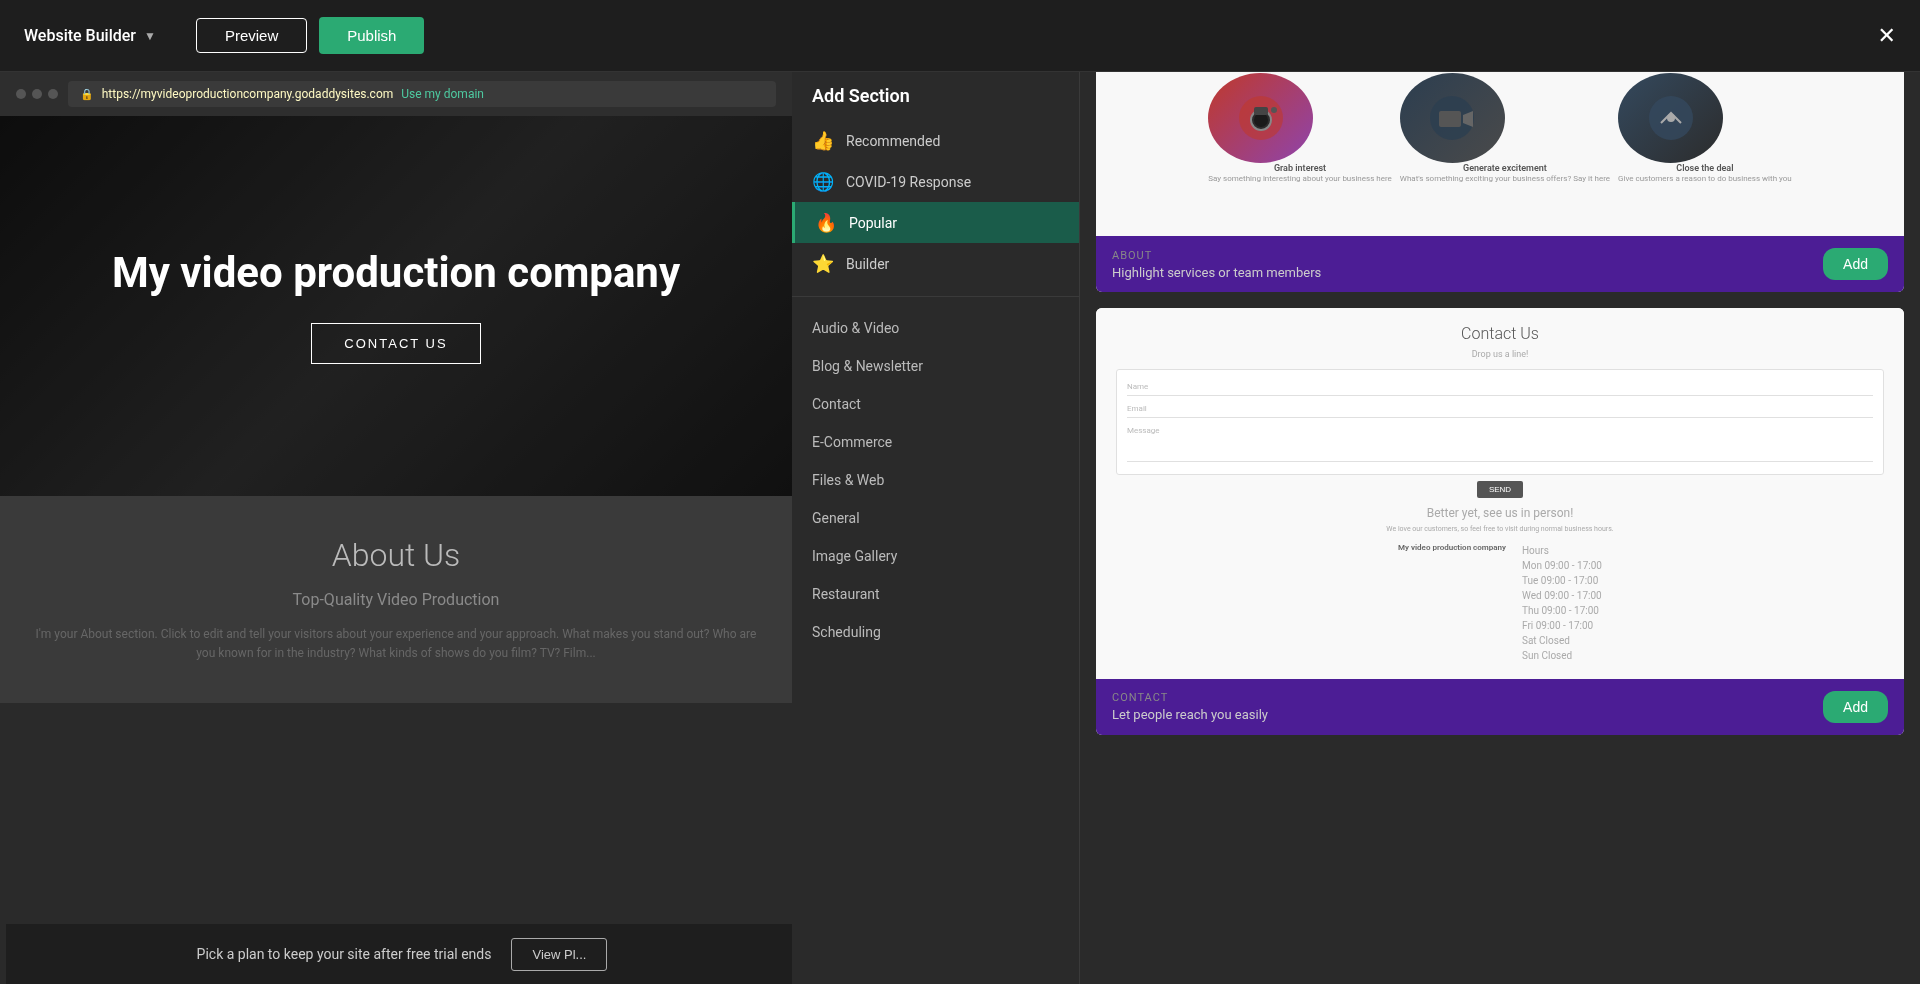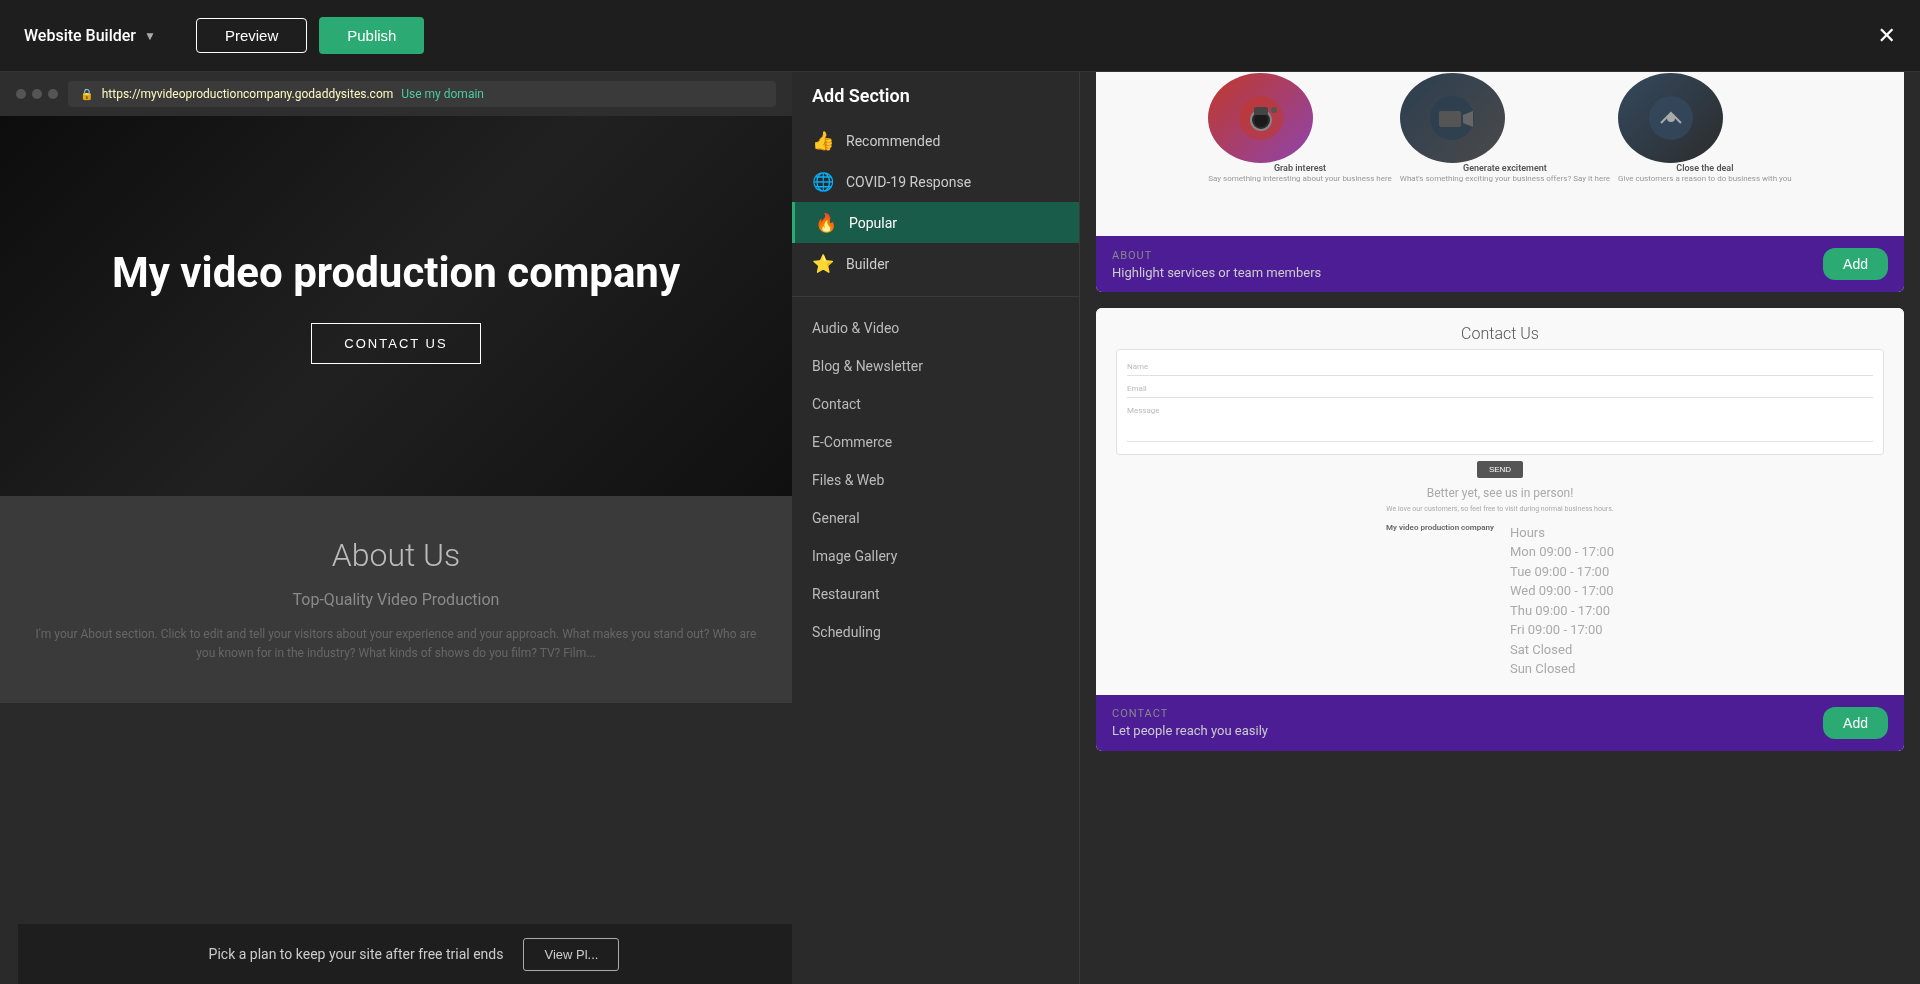--- a/index.html
+++ b/index.html
@@ -63,21 +63,21 @@
     }
 
     .about-section {
       background: #3a3a3a; padding: 40px 30px; text-align: center; color: #ccc;
     }
     .about-title { font-size: 32px; font-weight: 300; color: #bbb; margin-bottom: 16px; }
     .about-subtitle { font-size: 16px; color: #8a8a8a; margin-bottom: 16px; }
     .about-body { font-size: 12px; color: #666; line-height: 1.6; }
 
     .trial-bar {
-      position: absolute; bottom: 0; left: 18px; width: 792px; height: 60px;
+      position: absolute; bottom: 0; left: 6px; width: 792px; height: 60px;
       background: rgba(30,30,30,0.95); display: flex; align-items: center; justify-content: center; gap: 20px;
     }
     .trial-text { color: #ccc; font-size: 14px; }
     .view-plans-btn {
       background: transparent; border: 1.5px solid #aaa; color: #ccc;
       padding: 8px 20px; font-size: 13px; cursor: pointer; border-radius: 3px;
     }
 
     
     .side-panel {
@@ -322,34 +322,35 @@
         <div class="section-card-type">ABOUT</div>
         <div class="section-card-desc">Highlight services or team members</div>
       </div>
       <button class="add-section-btn">Add</button>
     </div>
   </div>
 
   <div class="section-card">
     <div class="section-card-preview contact-preview">
       <div class="contact-preview-title">Contact Us</div>
+      <div class="contact-preview-sub">Drop us a line!</div>
       <div class="contact-form-mock">
         <div class="form-field-mock">Name</div>
         <div class="form-field-mock">Email</div>
         <div class="form-field-mock textarea">Message</div>
       </div>
       <button class="contact-submit-mock">SEND</button>
       <div class="contact-separator">Better yet, see us in person!</div>
       <div class="contact-address-mock">We love our customers, so feel free to visit during normal business hours.</div>
       <div class="contact-footer-row">
         <div class="contact-footer-col">
           <div style="font-size:8px;font-weight:600;color:#666;">My video production company</div>
         </div>
         <div class="contact-footer-col">
-          <div style="font-size:13px;color:#aaa;line-height:1.5;">
+          <div style="font-size:10px;color:#aaa;line-height:1.5;">
             <div>Hours</div>
             <div>Mon 09:00 - 17:00</div>
             <div>Tue 09:00 - 17:00</div>
             <div>Wed 09:00 - 17:00</div>
             <div>Thu 09:00 - 17:00</div>
             <div>Fri 09:00 - 17:00</div>
             <div>Sat Closed</div>
             <div>Sun Closed</div>
           </div>
         </div>

